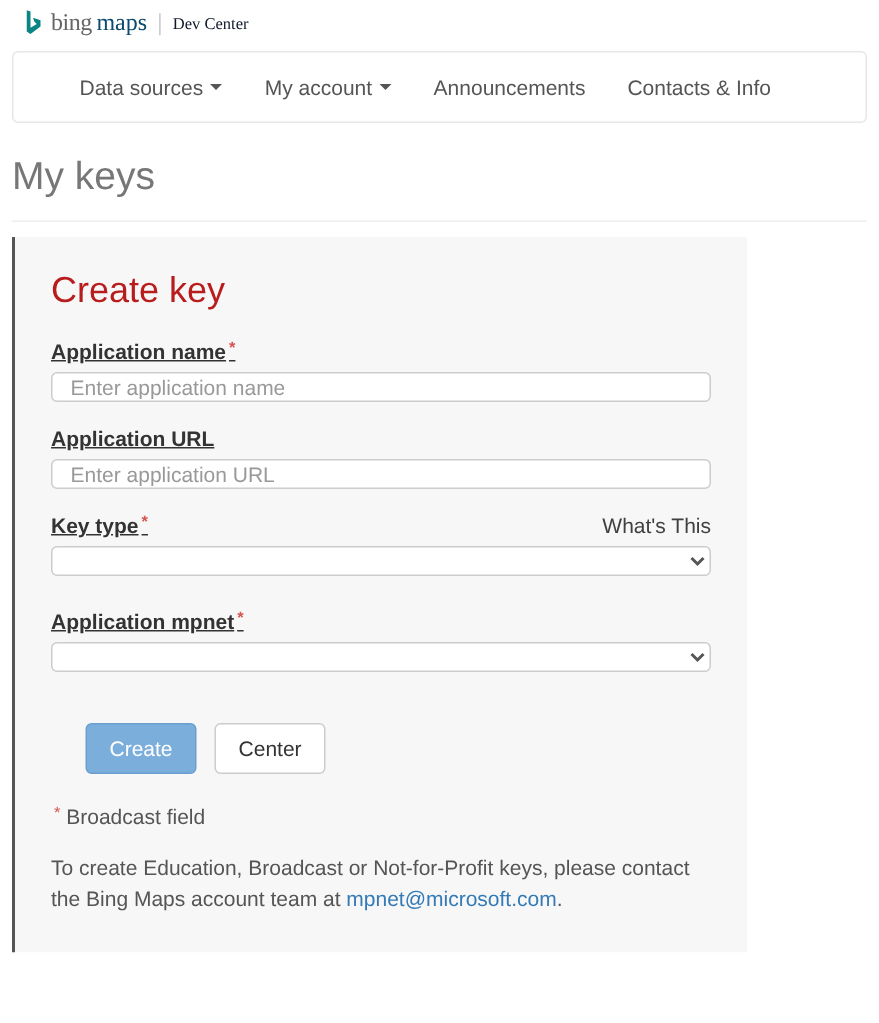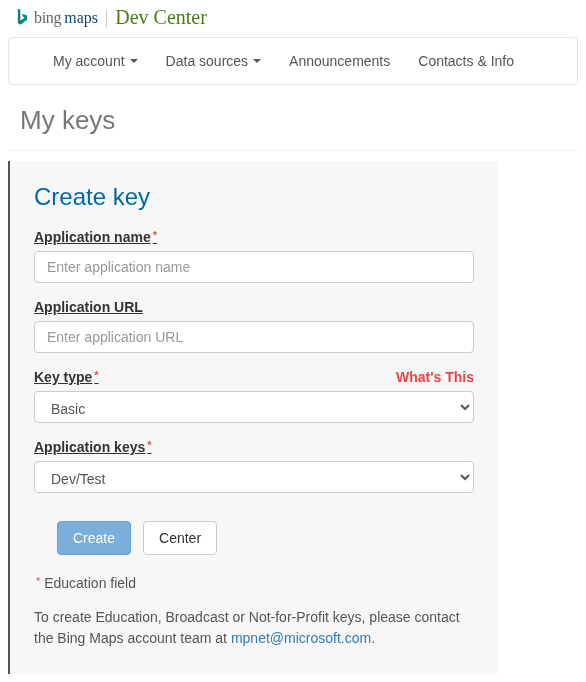--- a/index.html
+++ b/index.html
@@ -40,22 +40,22 @@
       color: #0c4a6e;
       font-weight: 300;
       margin-left: 3px;
     }
     .divider-v {
       color: #bbb;
       margin: 0 7px;
       font-size: 16px;
     }
     .devcenter-text {
-      font-size: 20px;
-      color: #4d7c0f;
+      font-size: 11px;
+      color: #0f172a;
       font-weight: 400;
     }
     .navbar {
       margin: 0 8px;
       border: 1px solid #e7e7e7;
       border-radius: 4px;
       background: #fff;
     }
     .navbar-inner {
       display: flex;
@@ -72,41 +72,41 @@
     .caret {
       display: inline-block;
       width: 0;
       height: 0;
       margin-left: 5px;
       border-top: 4px solid #555;
       border-left: 4px solid transparent;
       border-right: 4px solid transparent;
     }
     .page-title {
-      padding: 20px 20px 14px;
+      padding: 20px 8px 14px;
       font-size: 26px;
       font-weight: 400;
       color: #777;
     }
     .hr-line {
       margin: 0 8px;
       border: none;
       border-top: 1px solid #eee;
     }
     .panel {
       margin: 10px 8px 0;
       border-left: 2px solid #555;
       background: #f7f7f7;
       padding: 22px 24px 24px;
       width: 490px;
     }
     .panel-title {
       font-size: 24px;
       font-weight: 400;
-      color: #0369a1;
+      color: #b91c1c;
       margin-bottom: 18px;
     }
     .form-group {
       margin-bottom: 16px;
     }
     .label-row {
       display: flex;
       justify-content: space-between;
       align-items: baseline;
       margin-bottom: 6px;
@@ -117,34 +117,33 @@
       color: #333;
       text-decoration: underline;
     }
     .req-ast {
       color: #d9534f;
       font-size: 11px;
       vertical-align: top;
       margin-left: 2px;
     }
     .whats-this {
-      color: #ef4444;
+      color: #404040;
       font-size: 14px;
       cursor: pointer;
-      font-weight: bold;
     }
     .form-control {
       width: 100%;
       padding: 8px 12px;
       font-size: 14px;
       border: 1px solid #ccc;
       border-radius: 4px;
       background: #fff;
       color: #555;
-      height: 32px;
+      height: 20px;
       font-family: inherit;
     }
     .form-control::placeholder {
       color: #999;
     }
     select.form-control {
       appearance: auto;
     }
     .button-row {
       margin-top: 28px;
@@ -195,25 +194,25 @@
     <span class="bing-text">bing</span>
     <span class="maps-text">maps</span>
   </div>
   <span class="divider-v">|</span>
   <span class="devcenter-text">Dev Center</span>
 </div>
 
 <div class="navbar">
   <div class="navbar-inner">
     <div class="nav-item">
+      <span>Data sources</span>
+      <span class="caret"></span>
+    </div>
+    <div class="nav-item">
       <span>My account</span>
-      <span class="caret"></span>
-    </div>
-    <div class="nav-item">
-      <span>Data sources</span>
       <span class="caret"></span>
     </div>
     <div class="nav-item">
       <span>Announcements</span>
     </div>
     <div class="nav-item">
       <span>Contacts &amp; Info</span>
     </div>
   </div>
 </div>
@@ -248,35 +247,35 @@
       <span class="whats-this">What's This</span>
     </div>
     <select class="form-control">
       <option>Basic</option>
     </select>
   </div>
 
   <div class="form-group">
     <div class="label-row">
       <span class="form-label">
-        <span>Application keys</span><span class="req-ast">*</span>
+        <span>Application mpnet</span><span class="req-ast">*</span>
       </span>
     </div>
     <select class="form-control">
       <option>Dev/Test</option>
     </select>
   </div>
 
   <div class="button-row">
     <button class="btn btn-primary">Create</button>
     <button class="btn btn-default">Center</button>
   </div>
 
   <div class="footer-note">
     <div class="req">
       <span class="req-ast">*</span>
-      <span>Education field</span>
+      <span>Broadcast field</span>
     </div>
     <div>
       <span>To create Education, Broadcast or Not-for-Profit keys, please contact the Bing Maps account team at </span><a href="#">mpnet@microsoft.com</a><span>.</span>
     </div>
   </div>
 </div>
 
 </body></html>

